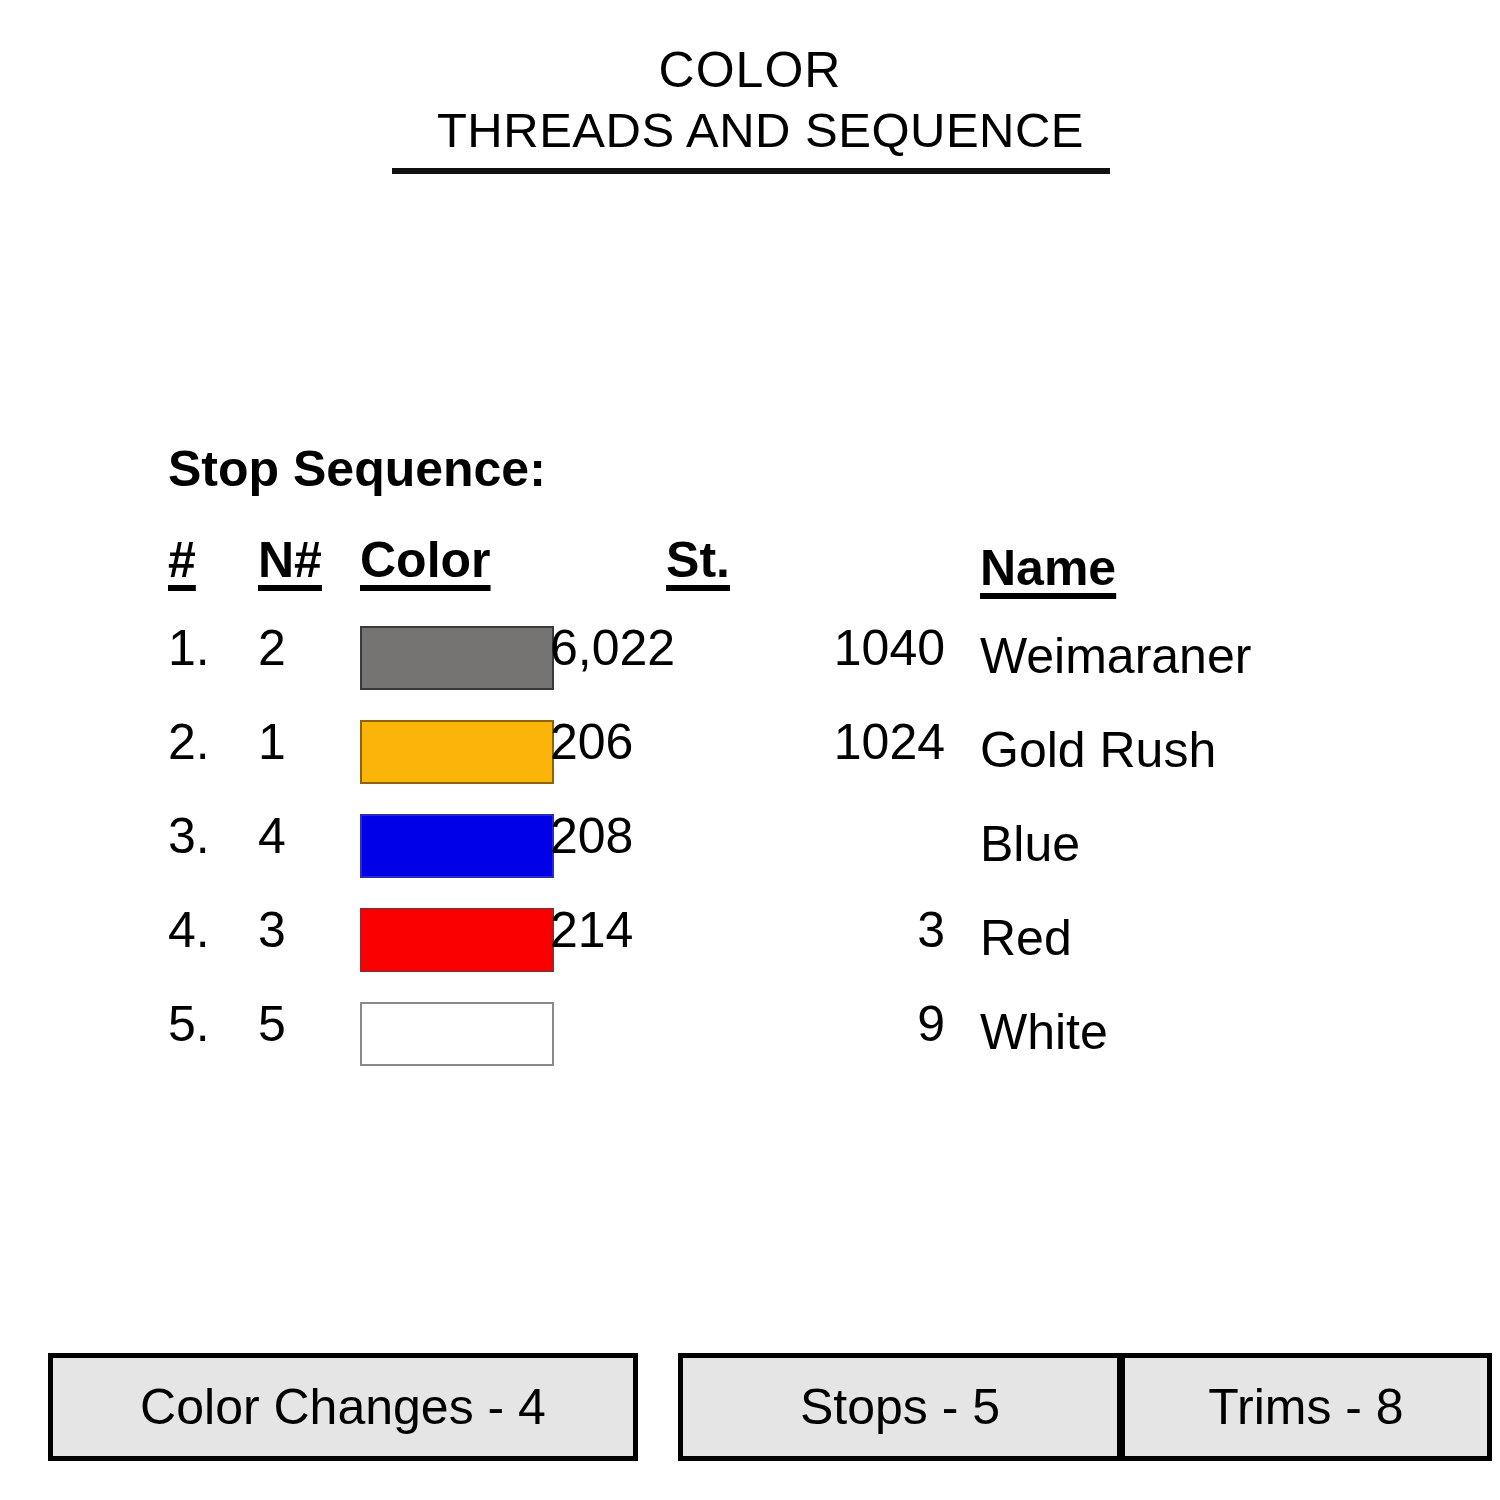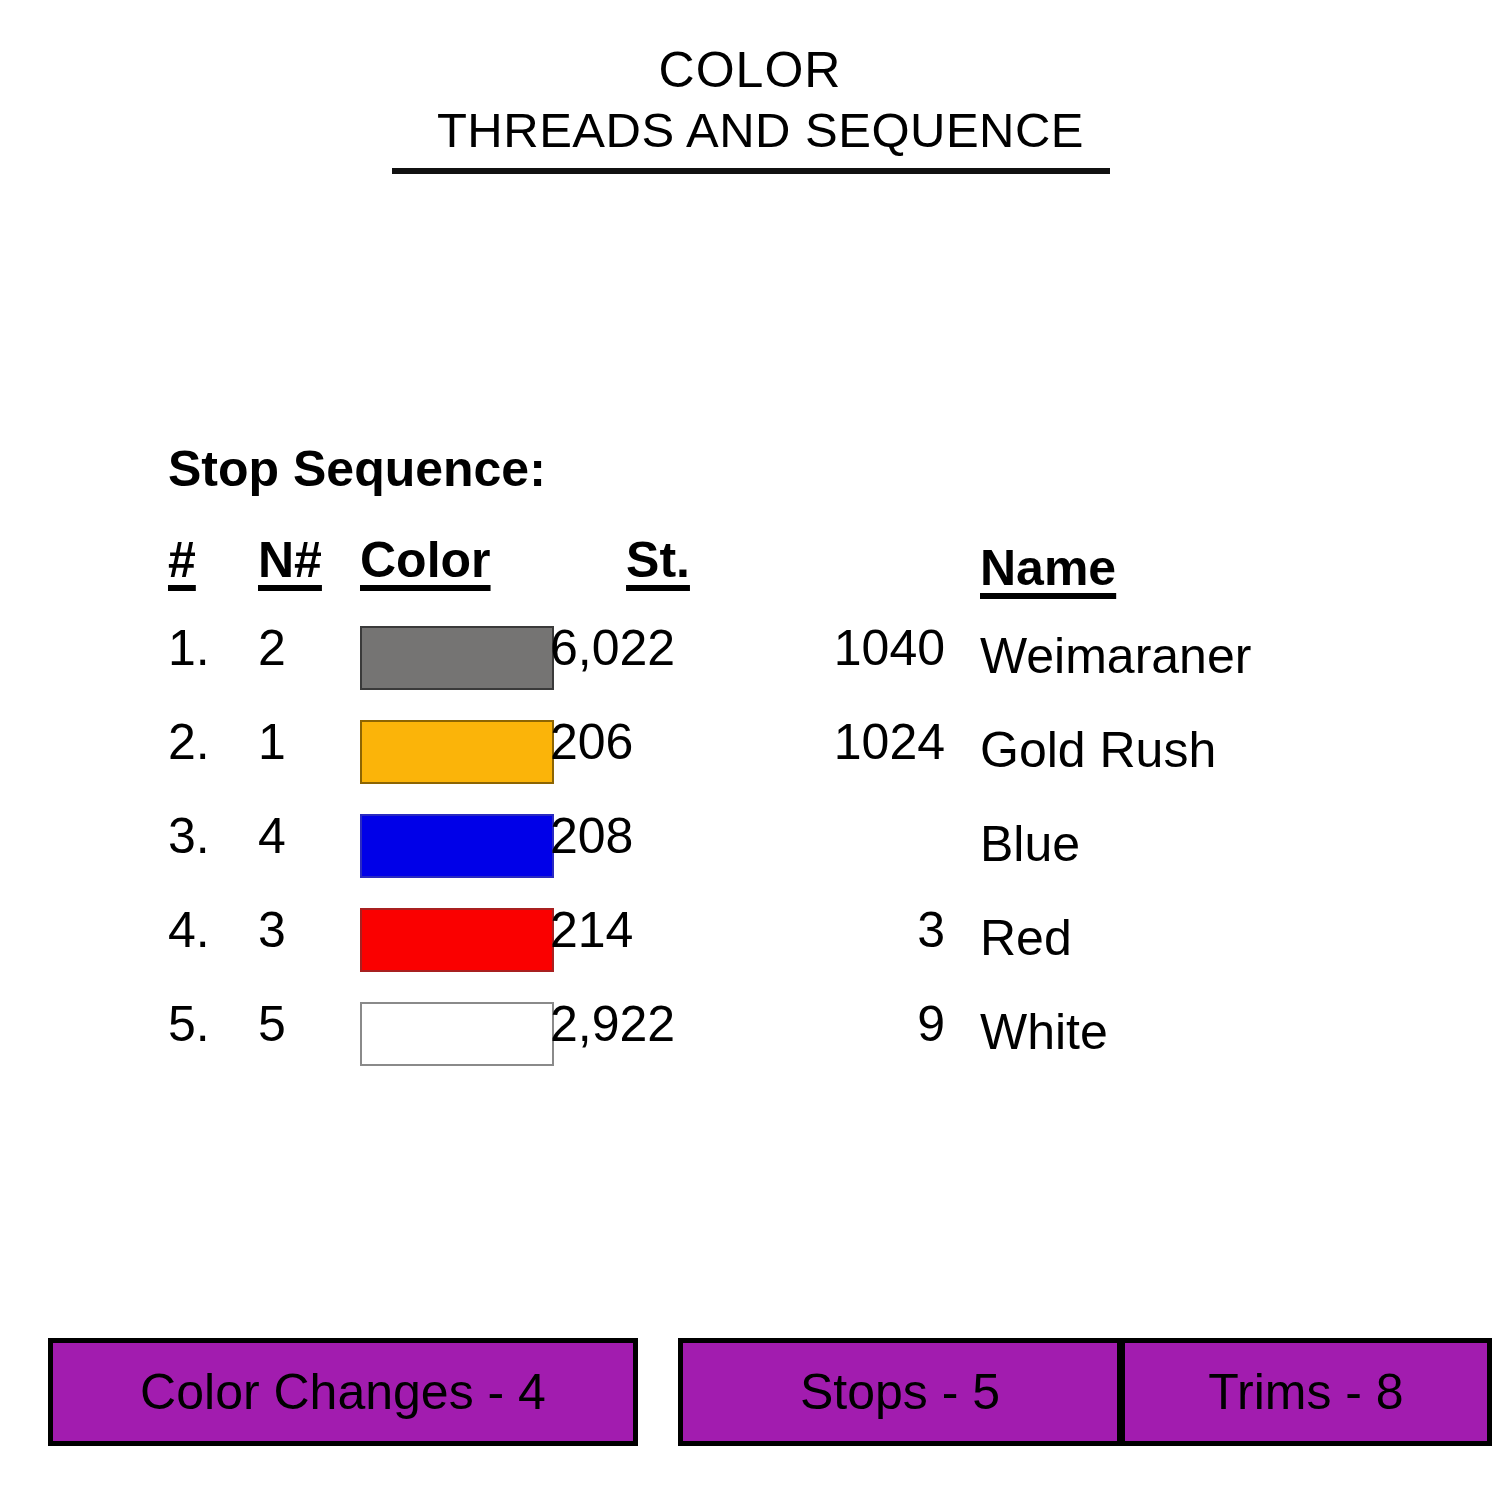--- a/index.html
+++ b/index.html
@@ -92,21 +92,21 @@
   
   .c-num    { left: 8px;  top: 0; }
   .c-nnum   { left: 98px; top: 0; }
   .c-color  { left: 200px; top: 0; }
   .c-st     { left: 390px; top: 0; width: 192px; text-align: left; }
   .c-code   { left: 600px; top: 0; width: 185px; text-align: right; }
   .c-name   { left: 820px; top: 8px; }
 
   
   .header-row .c-color { left: 200px; }
-  .header-row .c-st    { left: 402px; width: 192px; text-align: center; }
+  .header-row .c-st    { left: 378px; width: 192px; text-align: right; }
   .header-row .c-code  { left: 600px; width: 185px; text-align: right; }
   .header-row .c-name  { left: 820px; }
 
   
   .swatch-cell {
     position: absolute;
     left: 200px;
     top: 8px;
   }
   .swatch {
@@ -122,25 +122,25 @@
   
   #summary-boxes {
     position: absolute;
     left: 0;
     top: 1338px;
     width: 1500px;
     height: 112px;
   }
   .summary-box {
     position: absolute;
-    top: 0;
+    top: 15px;
     height: 108px;
     box-sizing: border-box;
     border: 5px solid #000000;
-    background: #a21caf;
+    background: #e5e5e5;
     display: flex;
     align-items: center;
     justify-content: center;
   }
   .summary-box .label {
     font-size: 50px;
     line-height: 56px;
     font-weight: 400;
     white-space: nowrap;
   }
@@ -212,21 +212,20 @@
     <div class="cell c-code">3</div>
     <div class="cell c-name">Red</div>
   </div>
 
   <div class="trow">
     <div class="cell c-num">5.</div>
     <div class="cell c-nnum">5</div>
     <div class="swatch-cell">
       <div class="swatch light-border" style="background: rgb(255, 255, 255); border-color: rgb(138, 138, 138);"></div>
     </div>
-    <div class="cell c-st">2,922</div>
     <div class="cell c-code">9</div>
     <div class="cell c-name">White</div>
   </div>
 
 </div>
 
 <div id="summary-boxes">
   <div class="summary-box" id="box-color-changes">
     <span class="label">Color Changes - 4</span>
   </div>

